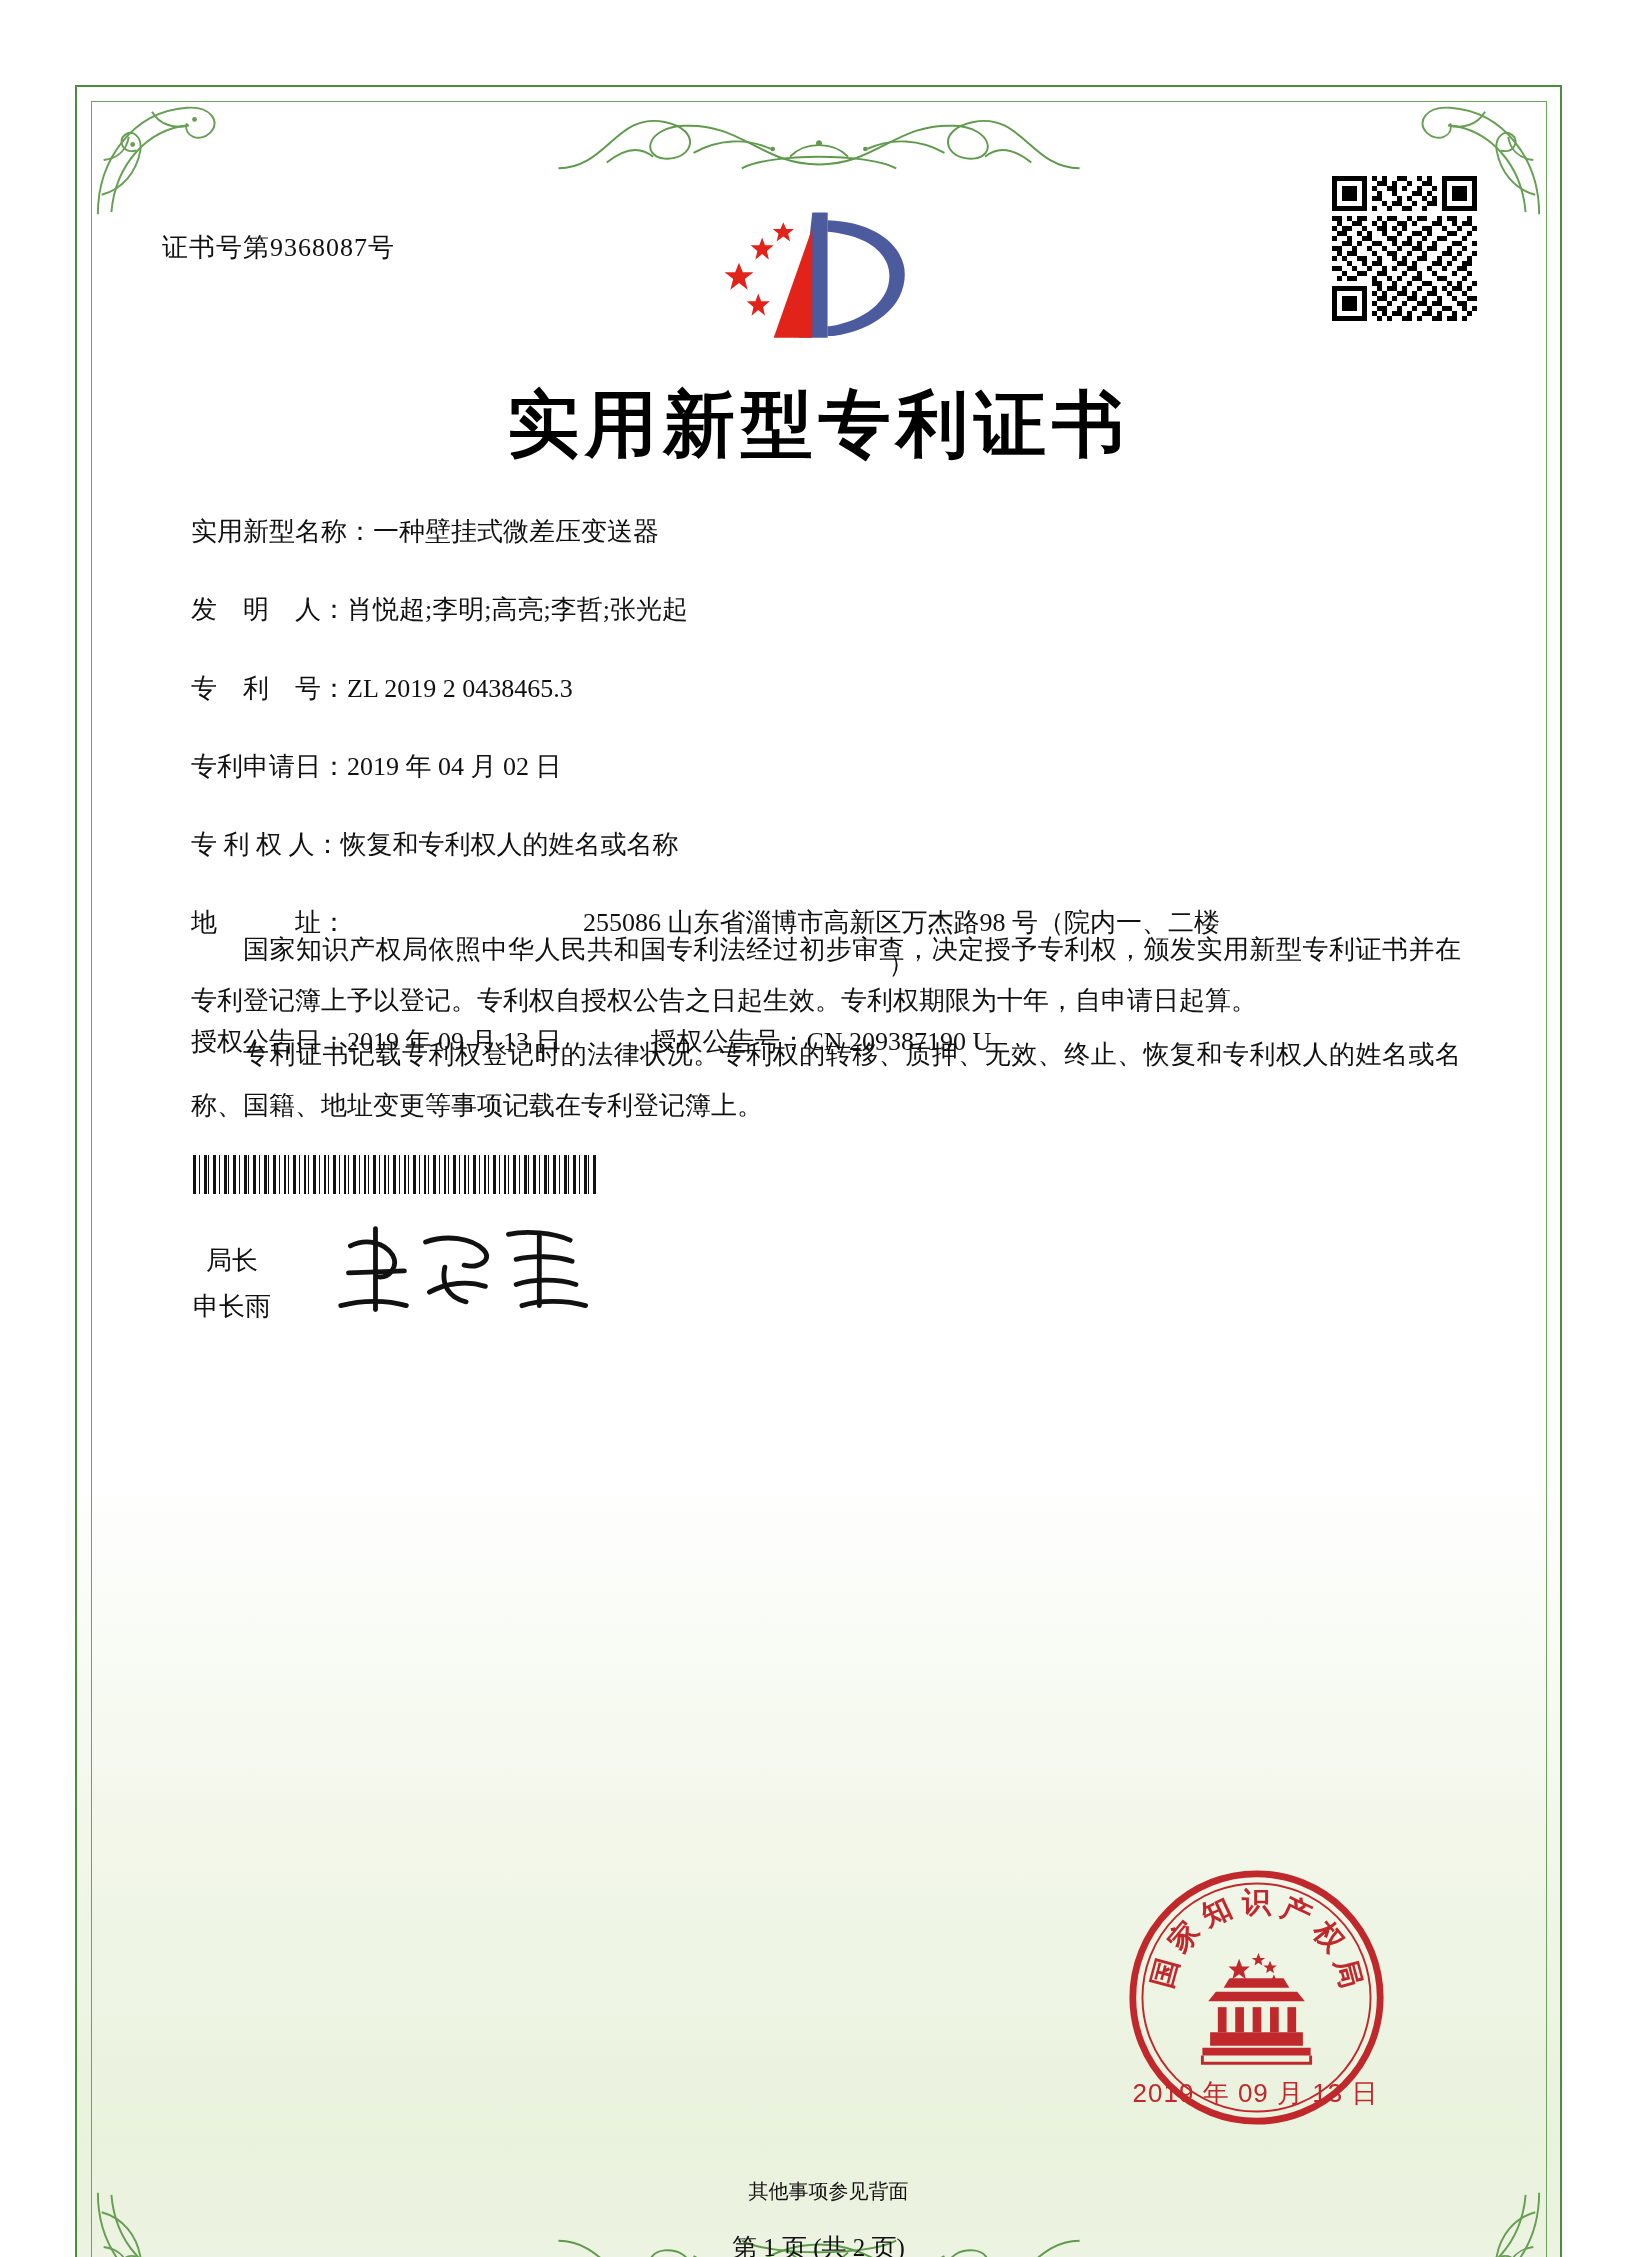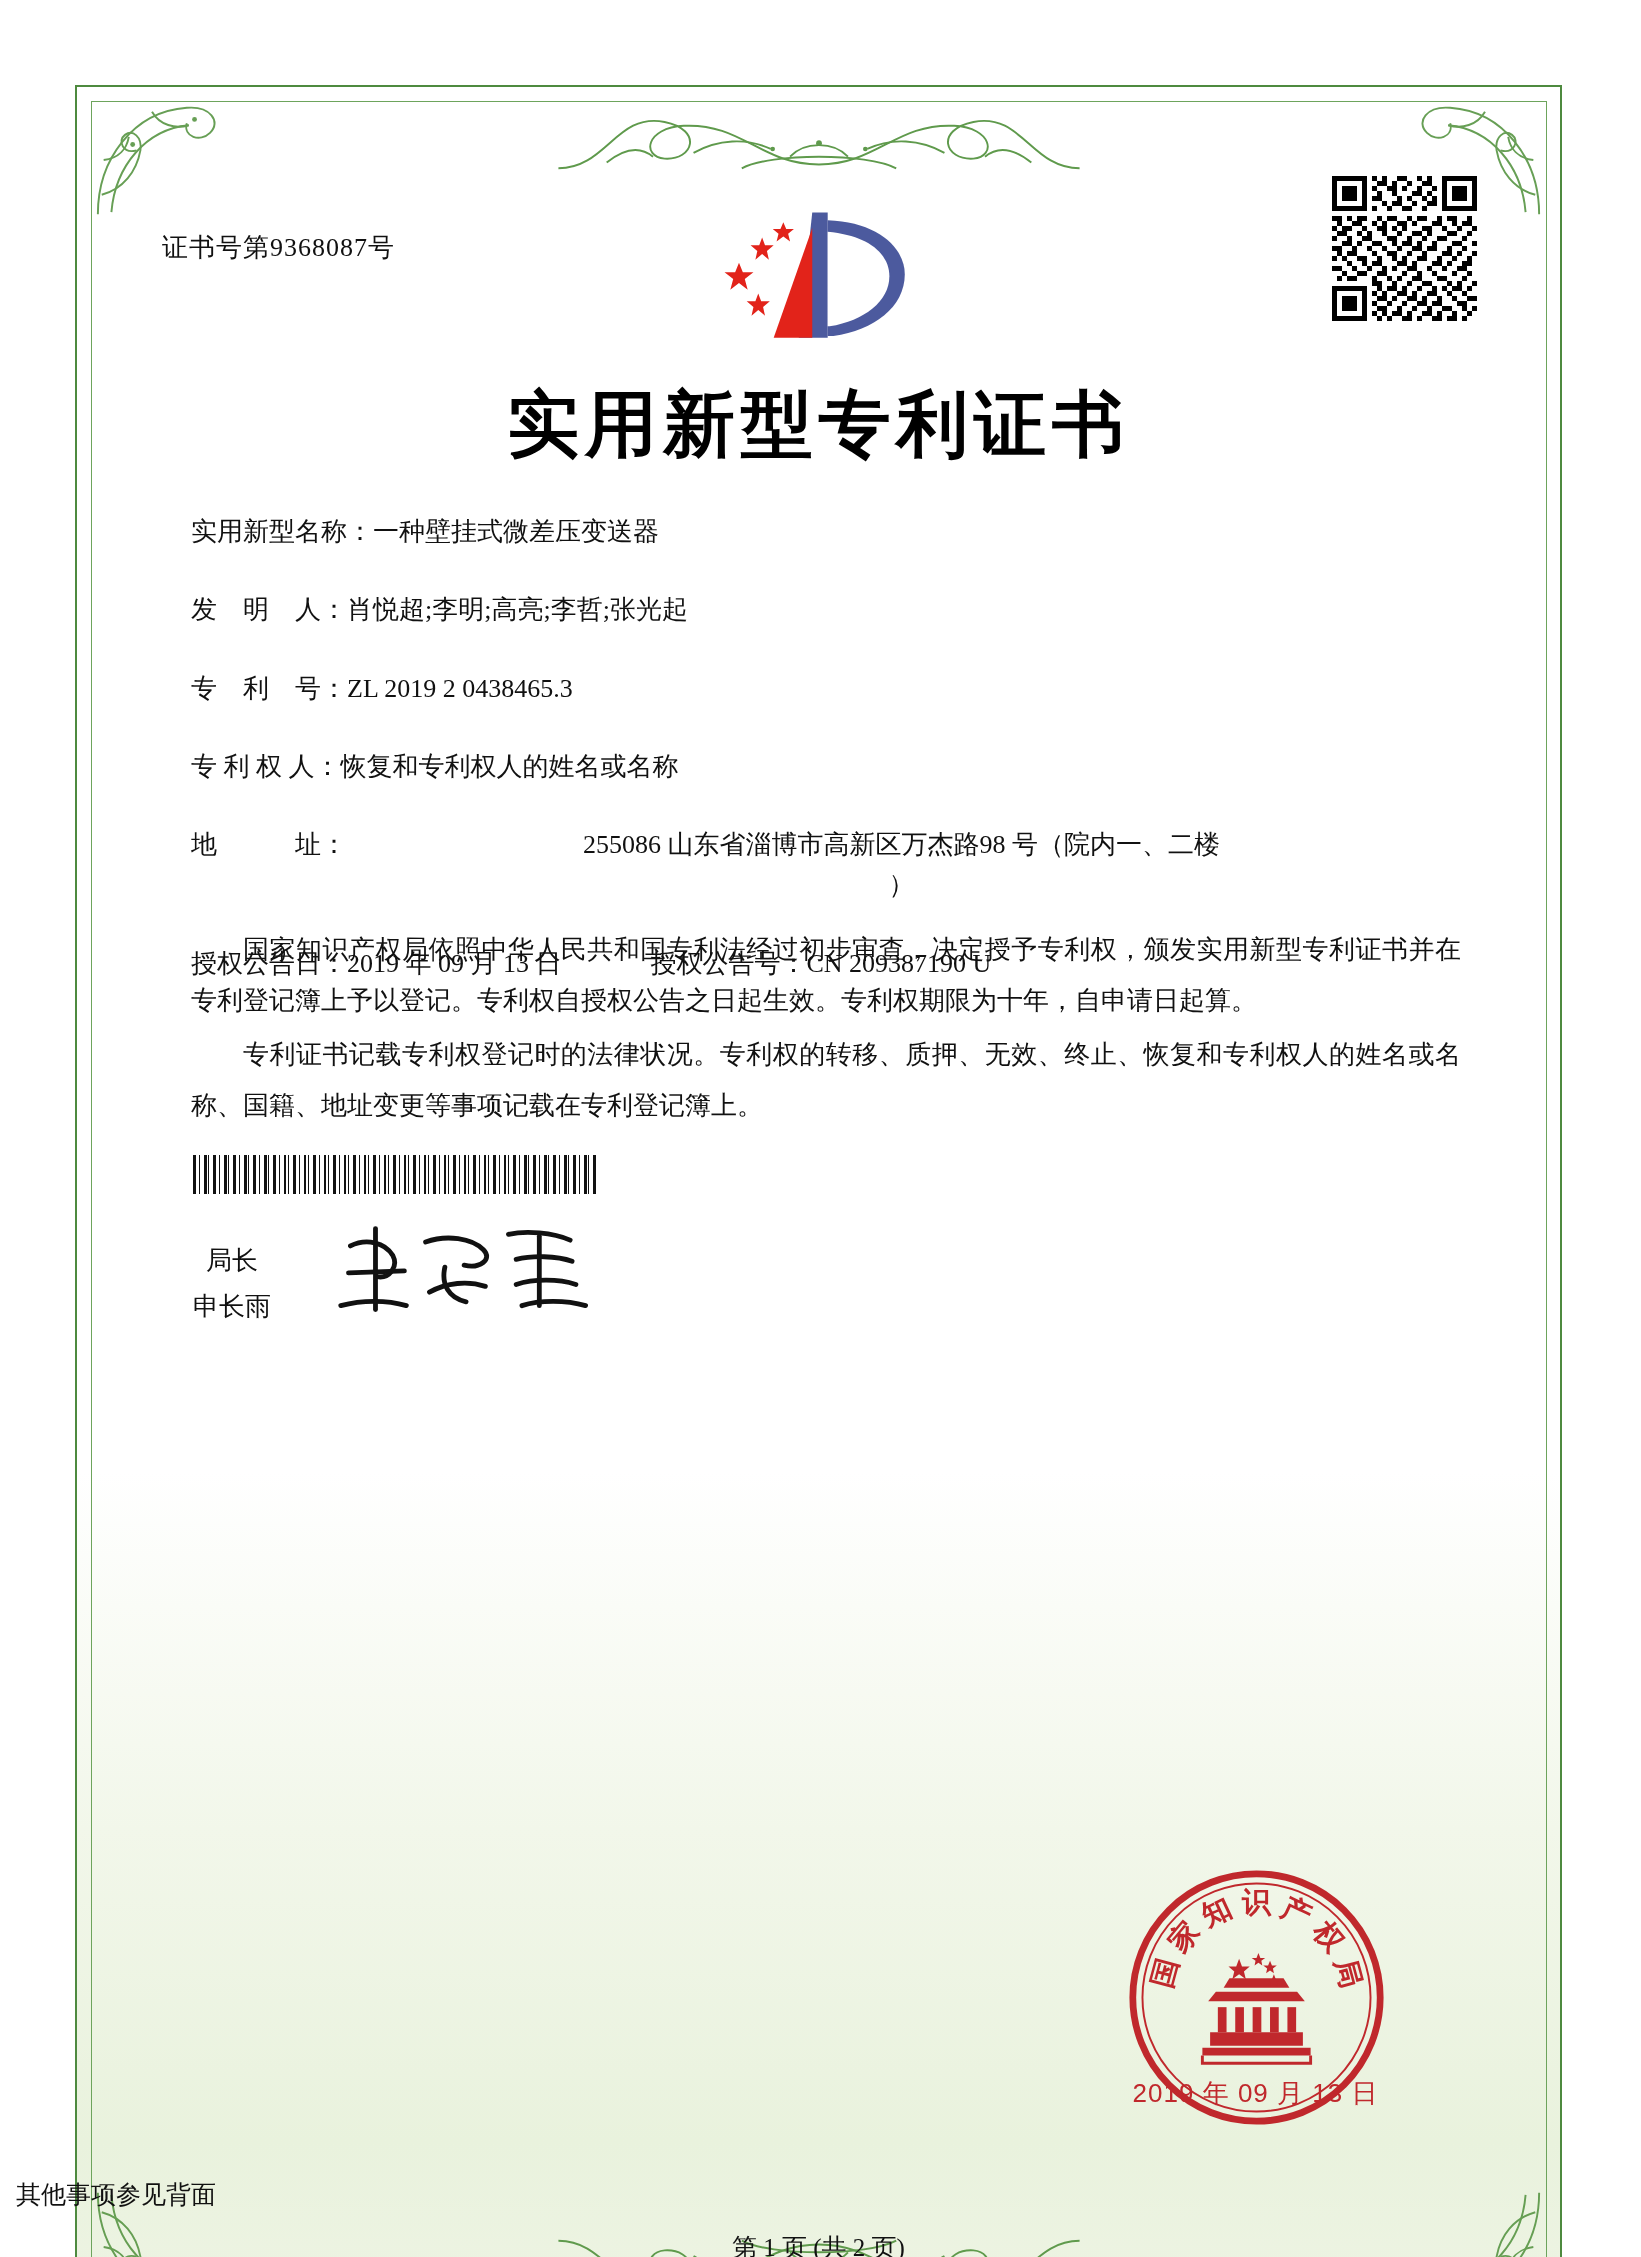--- a/index.html
+++ b/index.html
@@ -217,22 +217,22 @@
     bottom: 56px;
     text-align: center;
     font-size: 25px;
     color: #111;
   }
 
   .footnote {
     position: absolute;
     left: 16px; right: 0;
     top: 2178px;
-    text-align: left;
-    font-size: 25px;
+    text-align: center;
+    font-size: 20px;
     color: #111;
   }
 </style>
 </head>
 <body>
 
 <div class="page">
 
   <div class="cert">
     <div class="cert-inner-border"></div>
@@ -557,20 +557,24 @@
       <div class="frow">
         <span class="flabel">发　明　人：</span>
         <span class="fvalue">肖悦超;李明;高亮;李哲;张光起</span>
       </div>
 
       <div class="frow">
         <span class="flabel">专　利　号：</span>
         <span class="fvalue">ZL 2019 2 0438465.3</span>
       </div>
 
+      <div class="frow">
+        <span class="flabel">专利申请日：</span>
+        <span class="fvalue">2019 年 04 月 02 日</span>
+      </div>
 
       <div class="frow">
         <span class="flabel">专 利 权 人：</span>
         <span class="fvalue">恢复和专利权人的姓名或名称</span>
       </div>
 
       <div class="frow">
         <span class="flabel">地　　　址：</span>
         <span class="fvalue" style="white-space: pre-wrap; text-align: center;">255086 山东省淄博市高新区万杰路98 号（院内一、二楼
 ）</span>

